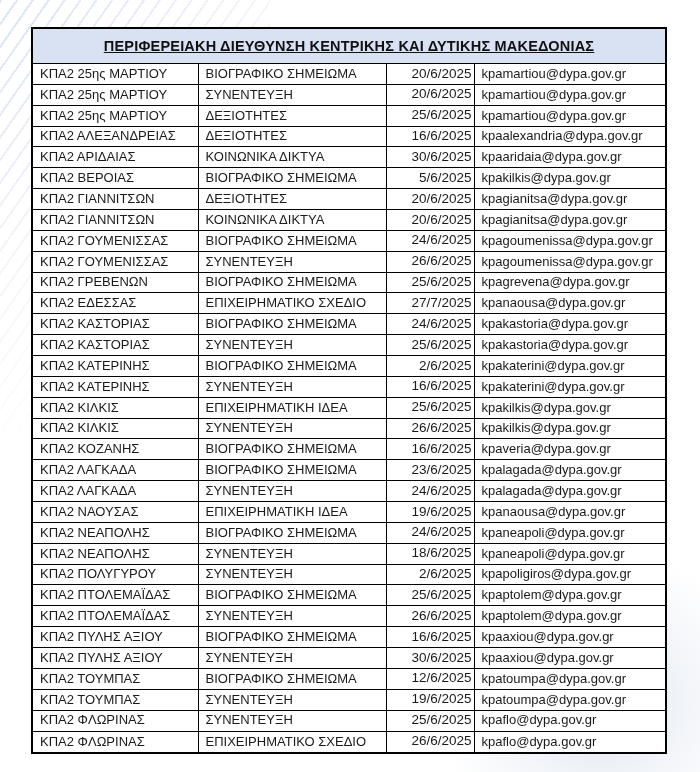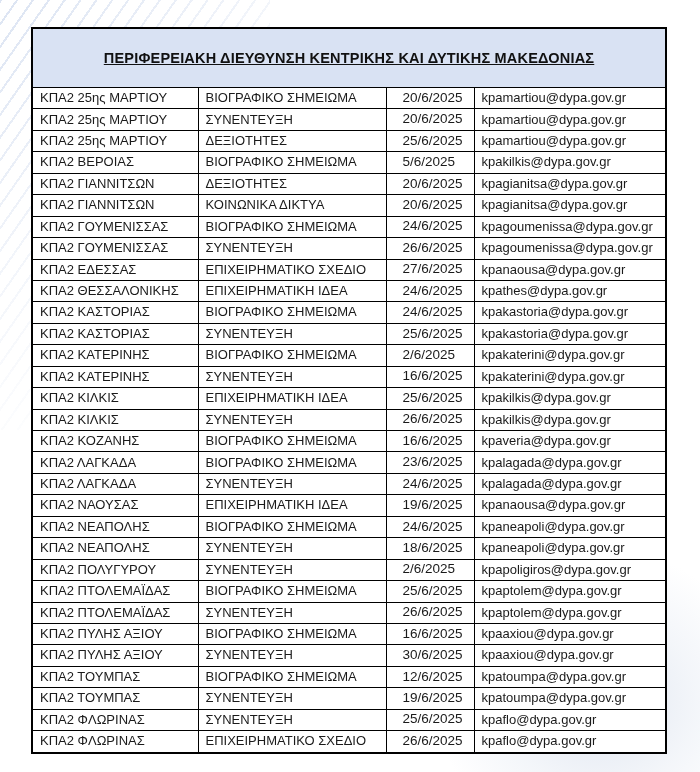--- a/index.html
+++ b/index.html
@@ -47,32 +47,32 @@
   table.doc-table { border-width:2px; }
 
   th.title-cell {
     height:26px;
     font-size:14.5px;
     font-weight:bold;
     text-decoration:underline;
     text-align:center;
     color:#111111;
     letter-spacing:0.2px;
-    padding:16px 4px;
+    padding:4px 4px;
   }
   td {
     font-size:13px;
     color:#1a1a1a;
     padding:0 7px;
     white-space:nowrap;
     overflow:hidden;
     line-height:1.1;
   }
   td.c-office, td.c-topic, td.c-email { text-align:left; }
-  td.c-date { text-align:left; padding:0 16px; font-size:13.5px; }
+  td.c-date { text-align:right; padding:0 2px; font-size:13.5px; }
 </style>
 </head>
 <body>
 
 <div class="bg-stripes"></div>
 <div class="bg-corner-glow"></div>
 
 <table class="doc-table">
   <colgroup>
     <col style="width:166px">
@@ -98,20 +98,32 @@
     <td class="c-date">20/6/2025</td>
     <td class="c-email">kpamartiou@dypa.gov.gr</td>
   </tr>
       <tr>
     <td class="c-office">ΚΠΑ2 25ης ΜΑΡΤΙΟΥ</td>
     <td class="c-topic">ΔΕΞΙΟΤΗΤΕΣ</td>
     <td class="c-date">25/6/2025</td>
     <td class="c-email">kpamartiou@dypa.gov.gr</td>
   </tr>
       <tr>
+    <td class="c-office">ΚΠΑ2 ΑΛΕΞΑΝΔΡΕΙΑΣ</td>
+    <td class="c-topic">ΔΕΞΙΟΤΗΤΕΣ</td>
+    <td class="c-date">16/6/2025</td>
+    <td class="c-email">kpaalexandria@dypa.gov.gr</td>
+  </tr>
+      <tr>
+    <td class="c-office">ΚΠΑ2 ΑΡΙΔΑΙΑΣ</td>
+    <td class="c-topic">ΚΟΙΝΩΝΙΚΑ ΔΙΚΤΥΑ</td>
+    <td class="c-date">30/6/2025</td>
+    <td class="c-email">kpaaridaia@dypa.gov.gr</td>
+  </tr>
+      <tr>
     <td class="c-office">ΚΠΑ2 ΒΕΡΟΙΑΣ</td>
     <td class="c-topic">ΒΙΟΓΡΑΦΙΚΟ ΣΗΜΕΙΩΜΑ</td>
     <td class="c-date">5/6/2025</td>
     <td class="c-email">kpakilkis@dypa.gov.gr</td>
   </tr>
       <tr>
     <td class="c-office">ΚΠΑ2 ΓΙΑΝΝΙΤΣΩΝ</td>
     <td class="c-topic">ΔΕΞΙΟΤΗΤΕΣ</td>
     <td class="c-date">20/6/2025</td>
     <td class="c-email">kpagianitsa@dypa.gov.gr</td>
@@ -128,30 +140,30 @@
     <td class="c-date">24/6/2025</td>
     <td class="c-email">kpagoumenissa@dypa.gov.gr</td>
   </tr>
       <tr>
     <td class="c-office">ΚΠΑ2 ΓΟΥΜΕΝΙΣΣΑΣ</td>
     <td class="c-topic">ΣΥΝΕΝΤΕΥΞΗ</td>
     <td class="c-date">26/6/2025</td>
     <td class="c-email">kpagoumenissa@dypa.gov.gr</td>
   </tr>
       <tr>
+    <td class="c-office">ΚΠΑ2 ΓΡΕΒΕΝΩΝ</td>
+    <td class="c-topic">ΒΙΟΓΡΑΦΙΚΟ ΣΗΜΕΙΩΜΑ</td>
+    <td class="c-date">25/6/2025</td>
+    <td class="c-email">kpagrevena@dypa.gov.gr</td>
+  </tr>
+      <tr>
     <td class="c-office">ΚΠΑ2 ΕΔΕΣΣΑΣ</td>
     <td class="c-topic">ΕΠΙΧΕΙΡΗΜΑΤΙΚΟ ΣΧΕΔΙΟ</td>
-    <td class="c-date">27/6/2025</td>
+    <td class="c-date">27/7/2025</td>
     <td class="c-email">kpanaousa@dypa.gov.gr</td>
-  </tr>
-      <tr>
-    <td class="c-office">ΚΠΑ2 ΘΕΣΣΑΛΟΝΙΚΗΣ</td>
-    <td class="c-topic">ΕΠΙΧΕΙΡΗΜΑΤΙΚΗ ΙΔΕΑ</td>
-    <td class="c-date">24/6/2025</td>
-    <td class="c-email">kpathes@dypa.gov.gr</td>
   </tr>
       <tr>
     <td class="c-office">ΚΠΑ2 ΚΑΣΤΟΡΙΑΣ</td>
     <td class="c-topic">ΒΙΟΓΡΑΦΙΚΟ ΣΗΜΕΙΩΜΑ</td>
     <td class="c-date">24/6/2025</td>
     <td class="c-email">kpakastoria@dypa.gov.gr</td>
   </tr>
       <tr>
     <td class="c-office">ΚΠΑ2 ΚΑΣΤΟΡΙΑΣ</td>
     <td class="c-topic">ΣΥΝΕΝΤΕΥΞΗ</td>

